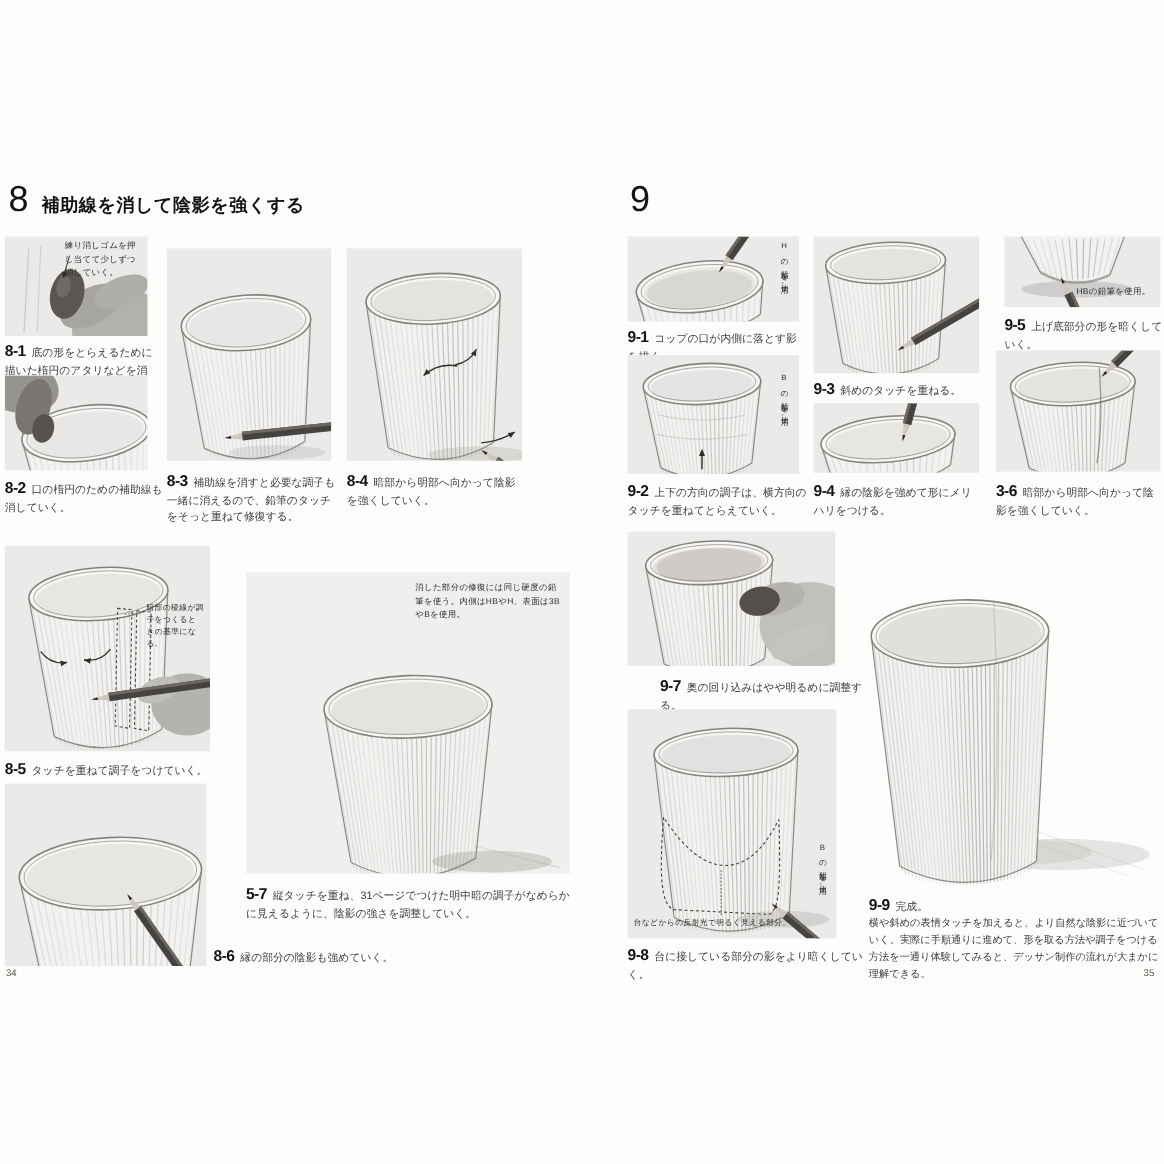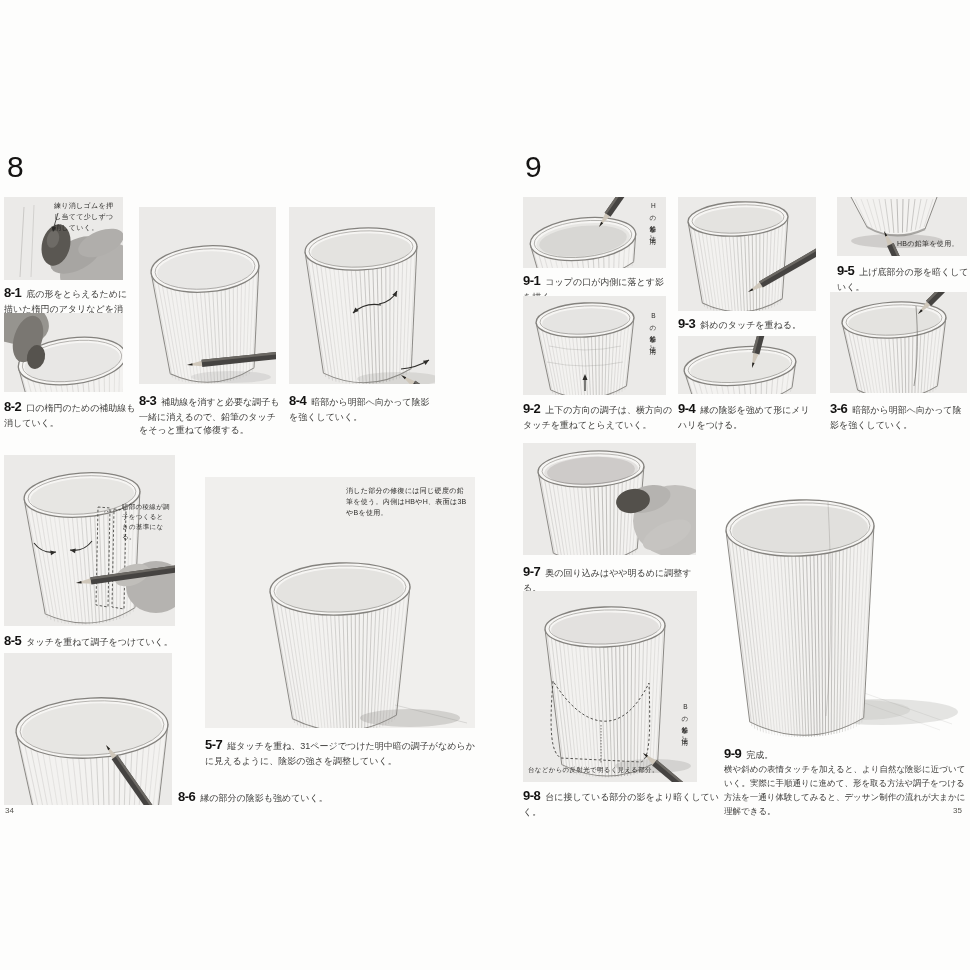--- a/index.html
+++ b/index.html
@@ -20,20 +20,21 @@
   .cap b{font-size:13px;font-weight:bold;color:#131211;margin-right:5px;letter-spacing:-.5px;
          font-family:"Liberation Sans",sans-serif;}
   .bodytext{position:absolute;font-size:8.5px;line-height:1.65;color:#3d3c3a;}
   .pgnum{position:absolute;font-size:8px;color:#55544f;}
 </style>
 </head>
 <body>
 
 <div class="sec" style="left:7px;top:152px;">
   <span class="secnum">8</span>
+  <span class="sectitle">補助線を消して陰影を強くする</span>
 </div>
 
 <div class="photo" style="left:4px;top:197px;width:119px;height:83px;">
     <svg width="119" height="83" viewBox="0 0 119 83">
       <line x1="20" y1="10" x2="16" y2="80" stroke="#9a9894" opacity=".4"></line>
       <line x1="30" y1="8" x2="27" y2="80" stroke="#9a9894" opacity=".3"></line>
       <ellipse cx="98" cy="78" rx="42" ry="34" fill="#b3b1ae" transform="rotate(0 98 78)"></ellipse>
       <ellipse cx="72" cy="58" rx="28" ry="15" fill="#a7a5a2" transform="rotate(-28 72 58)"></ellipse>
       <ellipse cx="97" cy="46" rx="24" ry="12" fill="#b0aeab" transform="rotate(-22 97 46)"></ellipse>
       <ellipse cx="52" cy="48" rx="14" ry="21" fill="#5a5752" transform="rotate(14 52 48)"></ellipse>
@@ -647,21 +648,21 @@
         <ellipse cx="68" cy="26" rx="49" ry="15" fill="none" stroke="#9b9995" stroke-width="0.7"></ellipse>
         <ellipse cx="68" cy="27.5" rx="47" ry="14" fill="#6e6c68" opacity="0.14"></ellipse>
       </g>
       <ellipse cx="68" cy="28" rx="44" ry="14" fill="#6e6c68" opacity=".18" transform="rotate(-3 68 28)"></ellipse>
       <ellipse cx="152" cy="78" rx="42" ry="36" fill="#c2c0bd" transform="rotate(0 152 78)"></ellipse>
       <ellipse cx="124" cy="56" rx="24" ry="13" fill="#b5b3b0" transform="rotate(-15 124 56)"></ellipse>
       <ellipse cx="144" cy="92" rx="26" ry="12" fill="#c6c4c1" transform="rotate(-25 144 92)"></ellipse>
       <ellipse cx="110" cy="58" rx="17" ry="12" fill="#53504b" transform="rotate(-10 110 58)"></ellipse>
     </svg>
   </div>
-<div class="cap" style="left:523px;top:562px;width:185px;"><b>9-7</b><span>奥の回り込みはやや明るめに調整する。</span></div>
+<div class="cap" style="left:550px;top:562px;width:185px;"><b>9-7</b><span>奥の回り込みはやや明るめに調整する。</span></div>
 
 <div class="photo" style="left:523px;top:591px;width:174px;height:191px;">
     <svg width="174" height="191" viewBox="0 0 174 191">
       <g transform="rotate(-2 82 36)">
         <path d="M 22 36 L 34 172 Q 82 197.92 130 172 L 142 36 Z" fill="#f3f2f0"></path>
         <line x1="24.0" y1="41.1" x2="36.0" y2="176.1" stroke="#6e6c68" stroke-opacity="0.18"></line>
         <line x1="28.0" y1="44.7" x2="39.2" y2="178.5" stroke="#6e6c68" stroke-opacity="0.20"></line>
         <line x1="32.0" y1="47.1" x2="42.3" y2="180.1" stroke="#6e6c68" stroke-opacity="0.20"></line>
         <line x1="36.0" y1="48.8" x2="45.5" y2="181.4" stroke="#6e6c68" stroke-opacity="0.18"></line>
         <line x1="40.0" y1="50.3" x2="48.7" y2="182.4" stroke="#6e6c68" stroke-opacity="0.15"></line>

